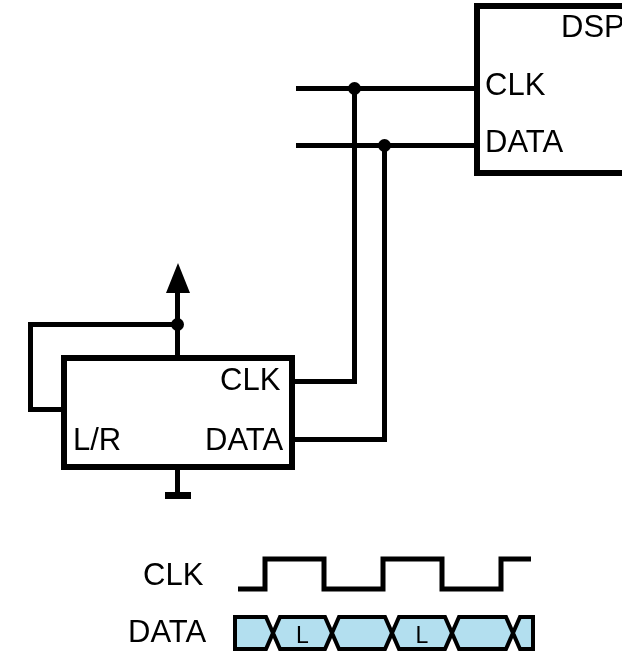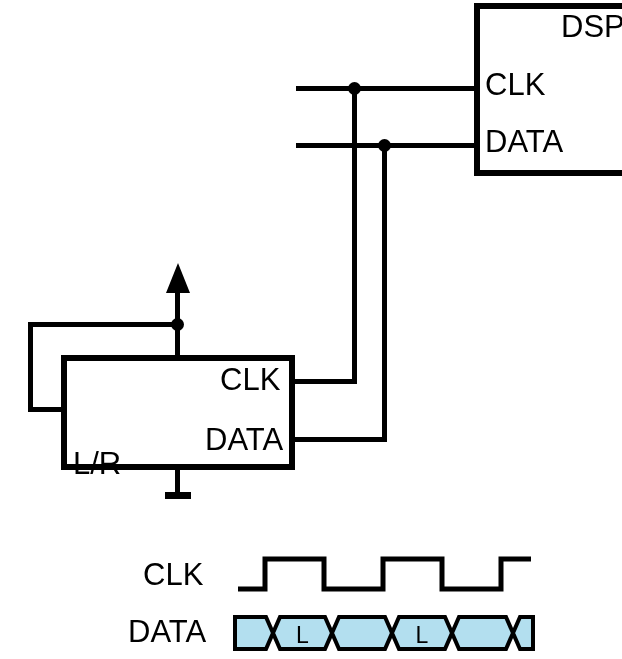--- a/index.html
+++ b/index.html
@@ -68,21 +68,21 @@
   <div class="wire" style="left:137px; top:492px; width:26px; height:7px;"></div>
 
   <div class="block" style="left:446px; top:3px; width:171px; height:173px;"></div>
   <div class="lbl" style="left:533px; top:11px;">DSP</div>
   <div class="lbl" style="left:457px; top:69px;">CLK</div>
   <div class="lbl" style="left:457px; top:126px;">DATA</div>
 
   <div class="block" style="left:33px; top:355px; width:234px; height:115px;"></div>
   <div class="lbl" style="left:192px; top:364px;">CLK</div>
   <div class="lbl" style="left:177px; top:424px;">DATA</div>
-  <div class="lbl" style="left:45px;  top:448px;">L/R</div>
+  <div class="lbl" style="left:45px;  top:424px;">L/R</div>
 
 
   <div class="lbl" style="left:115px; top:559px;">CLK</div>
   <div class="lbl" style="left:100px; top:616px;">DATA</div>
 
   <svg class="timing" id="timing-svg" width="622" height="659" viewBox="0 0 622 659">
       <polyline points="210,589 237,589 237,559 296,559 296,589 355,589 355,559 414,559 414,589 473,589 473,559 503,559" fill="none" stroke="#000000" stroke-width="5"></polyline>
       <polygon points="207,617 238,617 245,633 238,649 207,649" fill="#b3dfef" stroke="#000000" stroke-width="4" stroke-linejoin="miter"></polygon>
       <polygon points="245,633 252,617 297,617 304,633 297,649 252,649" fill="#b3dfef" stroke="#000000" stroke-width="4" stroke-linejoin="miter"></polygon>
       <text x="274.5" y="643" text-anchor="middle" font-size="23" font-family="Liberation Sans, sans-serif" fill="#000000">L</text>

